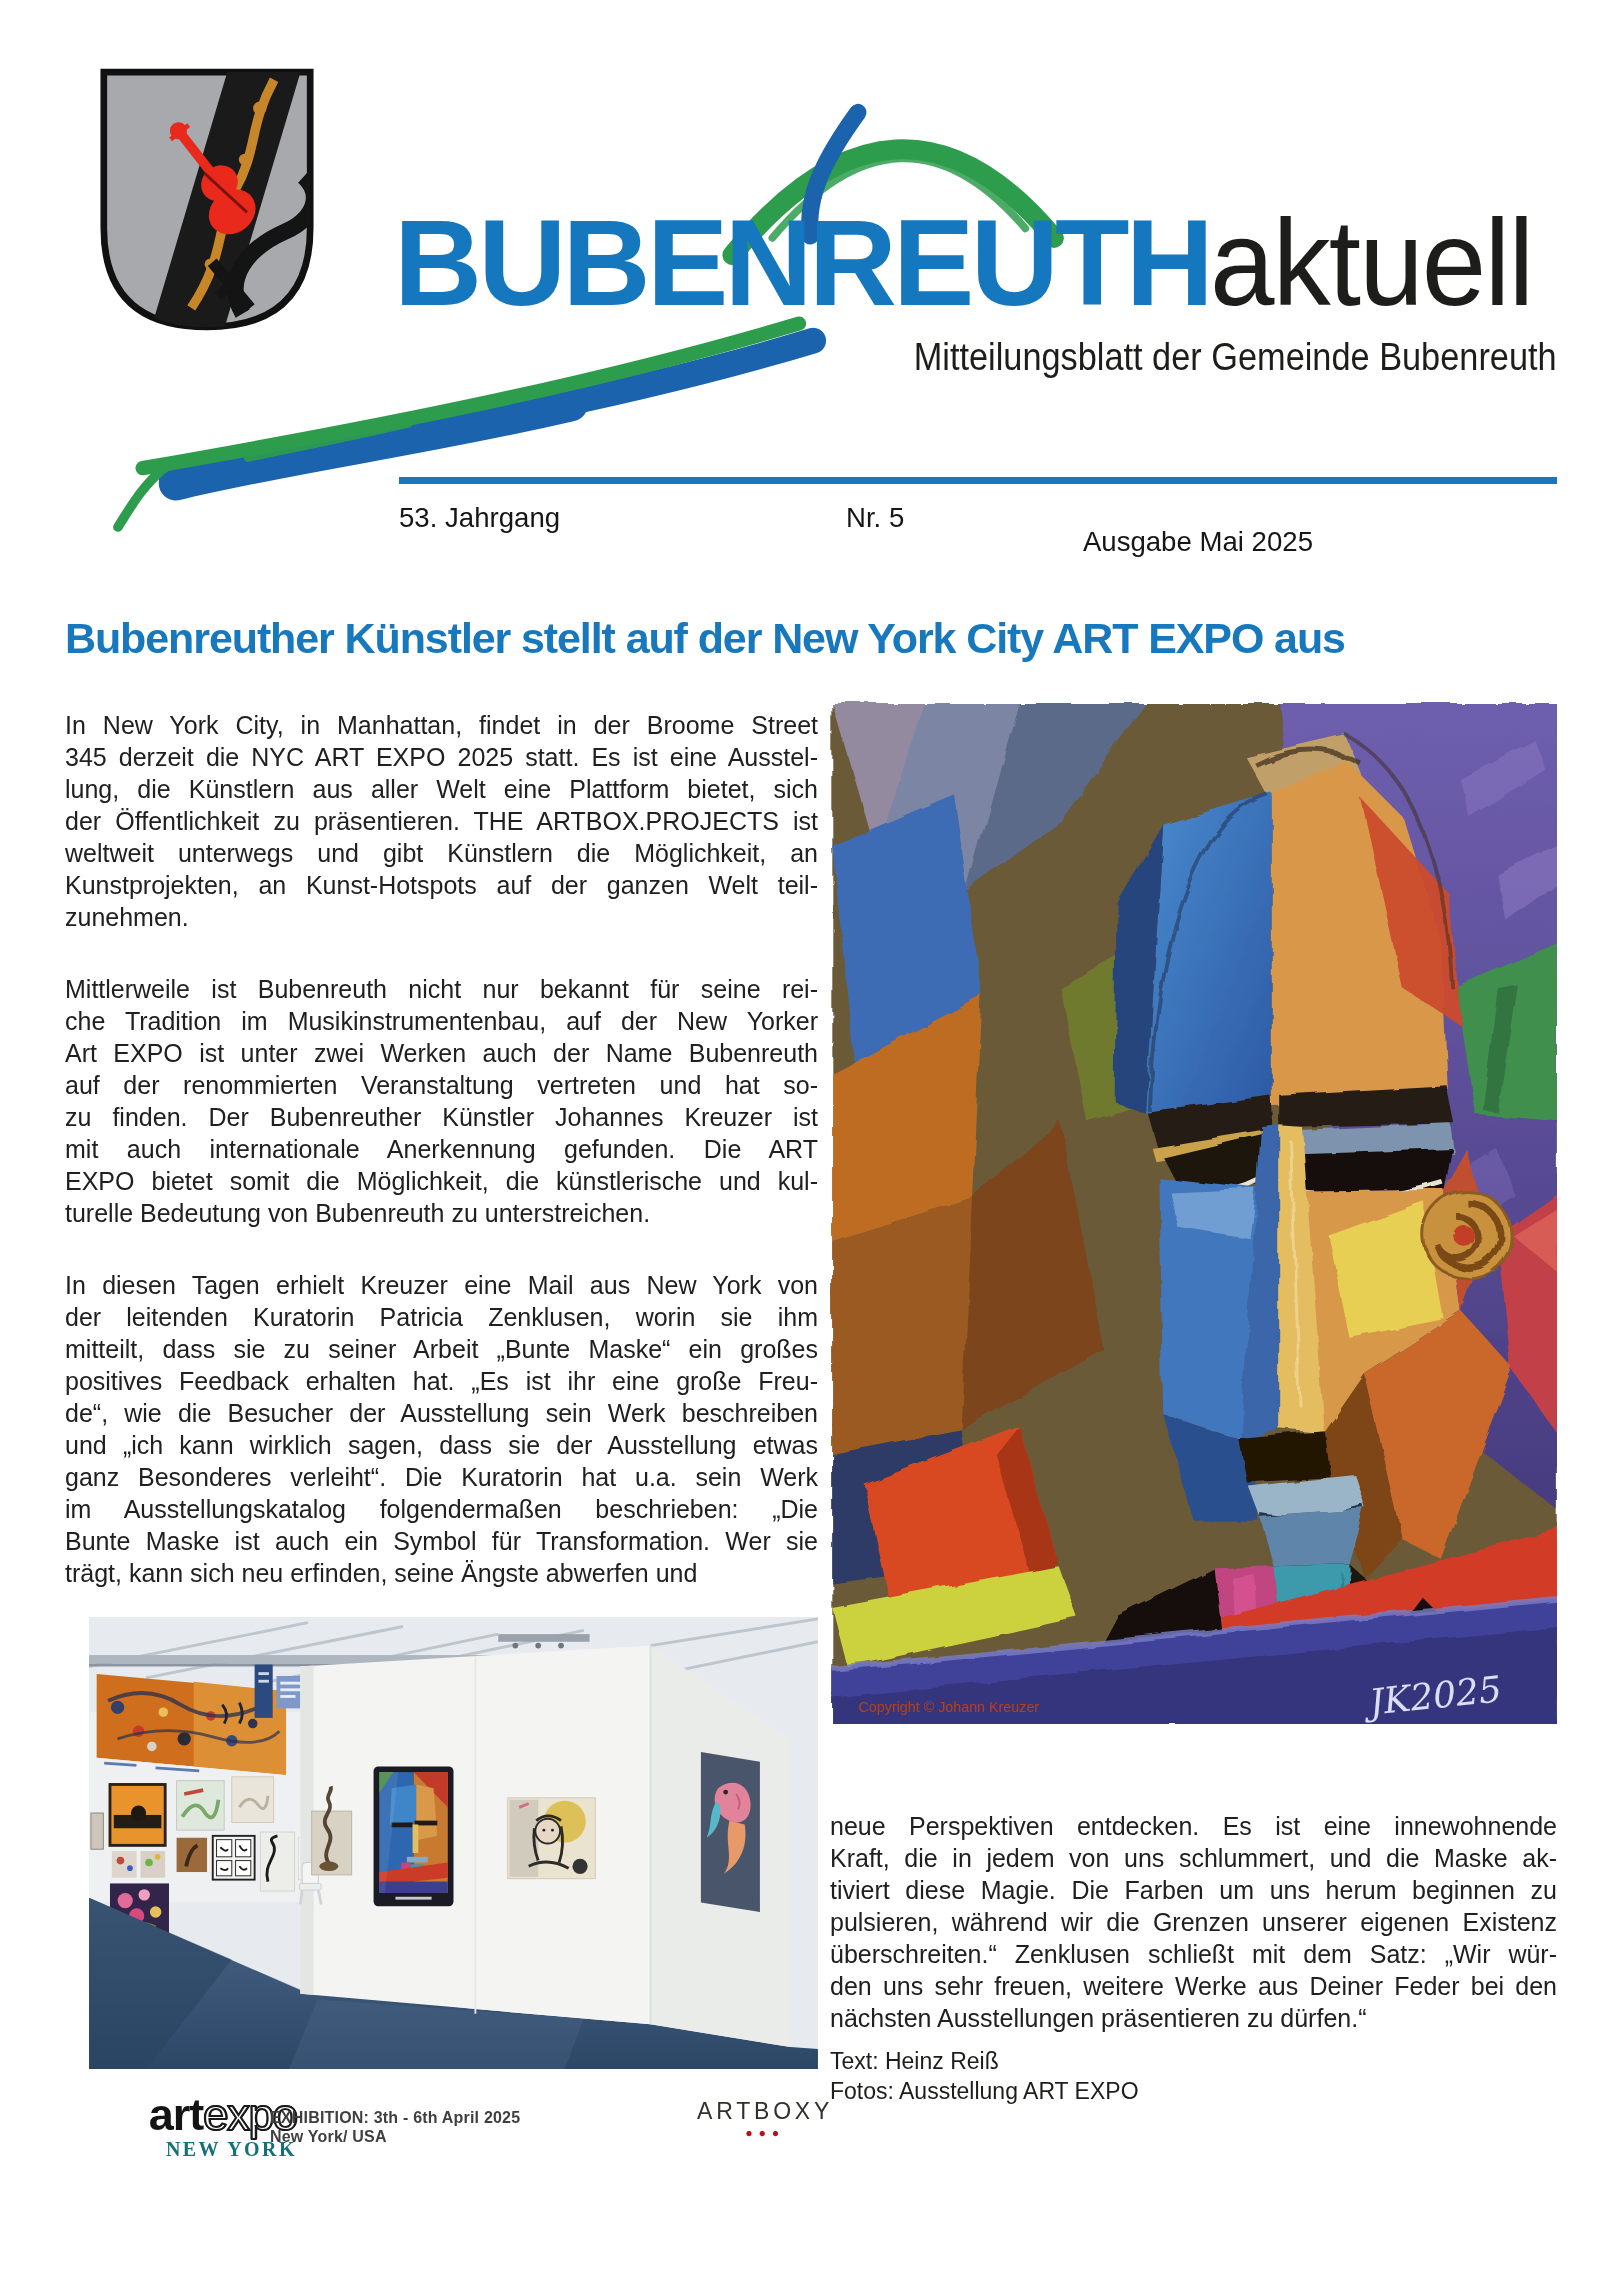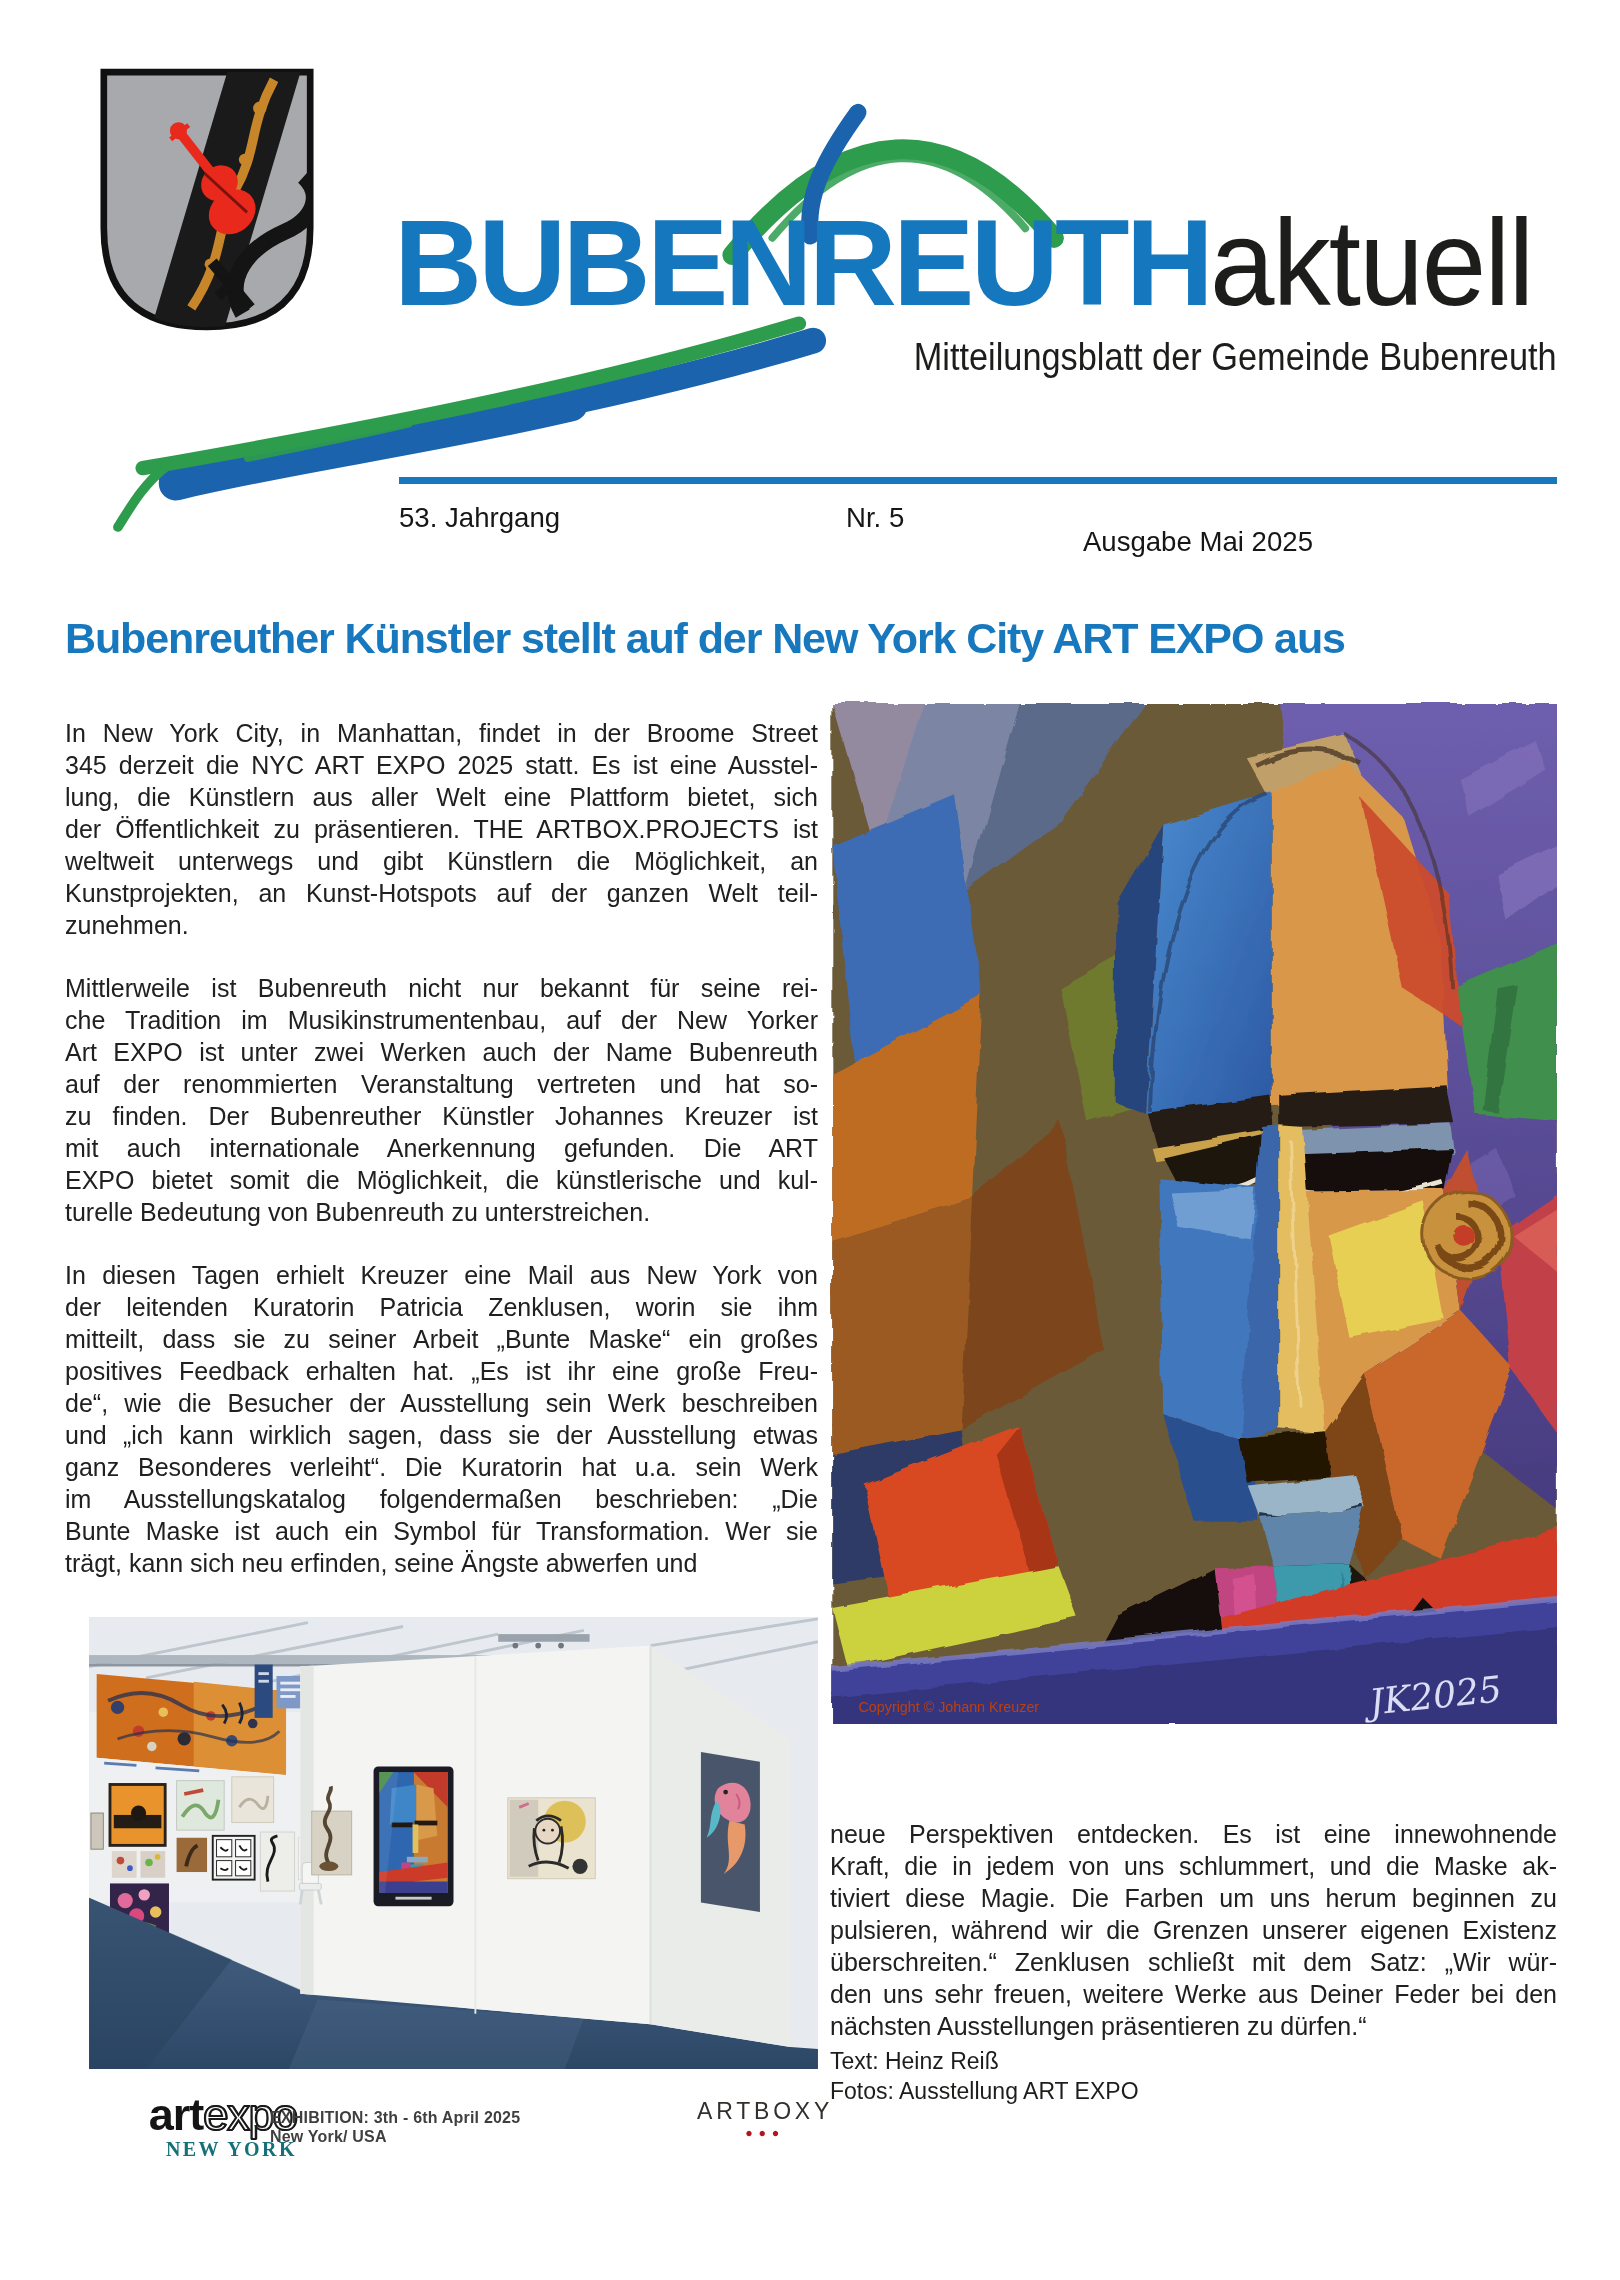--- a/index.html
+++ b/index.html
@@ -17,22 +17,22 @@
   .rule{position:absolute;left:399px;top:477px;width:1158px;height:6.7px;background:#1878be;}
   .date-row{position:absolute;top:502px;left:0;width:1377px;height:34px;font-size:27.6px;color:#161616;}
   .vol{position:absolute;left:399px;}
   .issue{position:absolute;left:846px;}
   .edition{position:absolute;right:64px;margin-top:24px;}
   
   .headline{position:absolute;left:65px;top:614px;margin:0;font-size:43px;font-weight:bold;
             color:#1878be;letter-spacing:-1.1px;white-space:nowrap;}
   .col-left{position:absolute;left:65px;top:709px;width:753px;}
   .col-cont{position:absolute;left:830px;top:1810px;width:727px;}
-  .para{font-size:25px;line-height:32px;color:#202020;margin-top:8px;}
-  .para + .para{margin-top:31px;}
+  .para{font-size:25px;line-height:32px;color:#202020;}
+  .para + .para{margin-top:40px;}
   .jl{text-align:justify;text-align-last:justify;}
   .jl-last{text-align-last:left;}
   .credits{position:absolute;left:830px;top:2047px;font-size:23px;line-height:29.5px;color:#1d1d1b;}
   
   .art-figure{position:absolute;left:830px;top:701px;width:727px;height:1023px;margin:0;overflow:hidden;}
   .art-figure svg{display:block;width:727px;height:1023px;}
   .art-copyright{position:absolute;left:28.5px;bottom:9.5px;font-size:14.3px;color:#c2410c;opacity:.95;}
   .art-signature{position:absolute;right:55px;bottom:7.6px;font-family:"DejaVu Serif",serif;
                  font-style:italic;font-size:36px;color:#e4e6fb;opacity:.95;transform:rotate(-6deg);}
   .photo-figure{position:absolute;left:89px;top:1617px;width:729px;height:452px;margin:0;overflow:hidden;}

